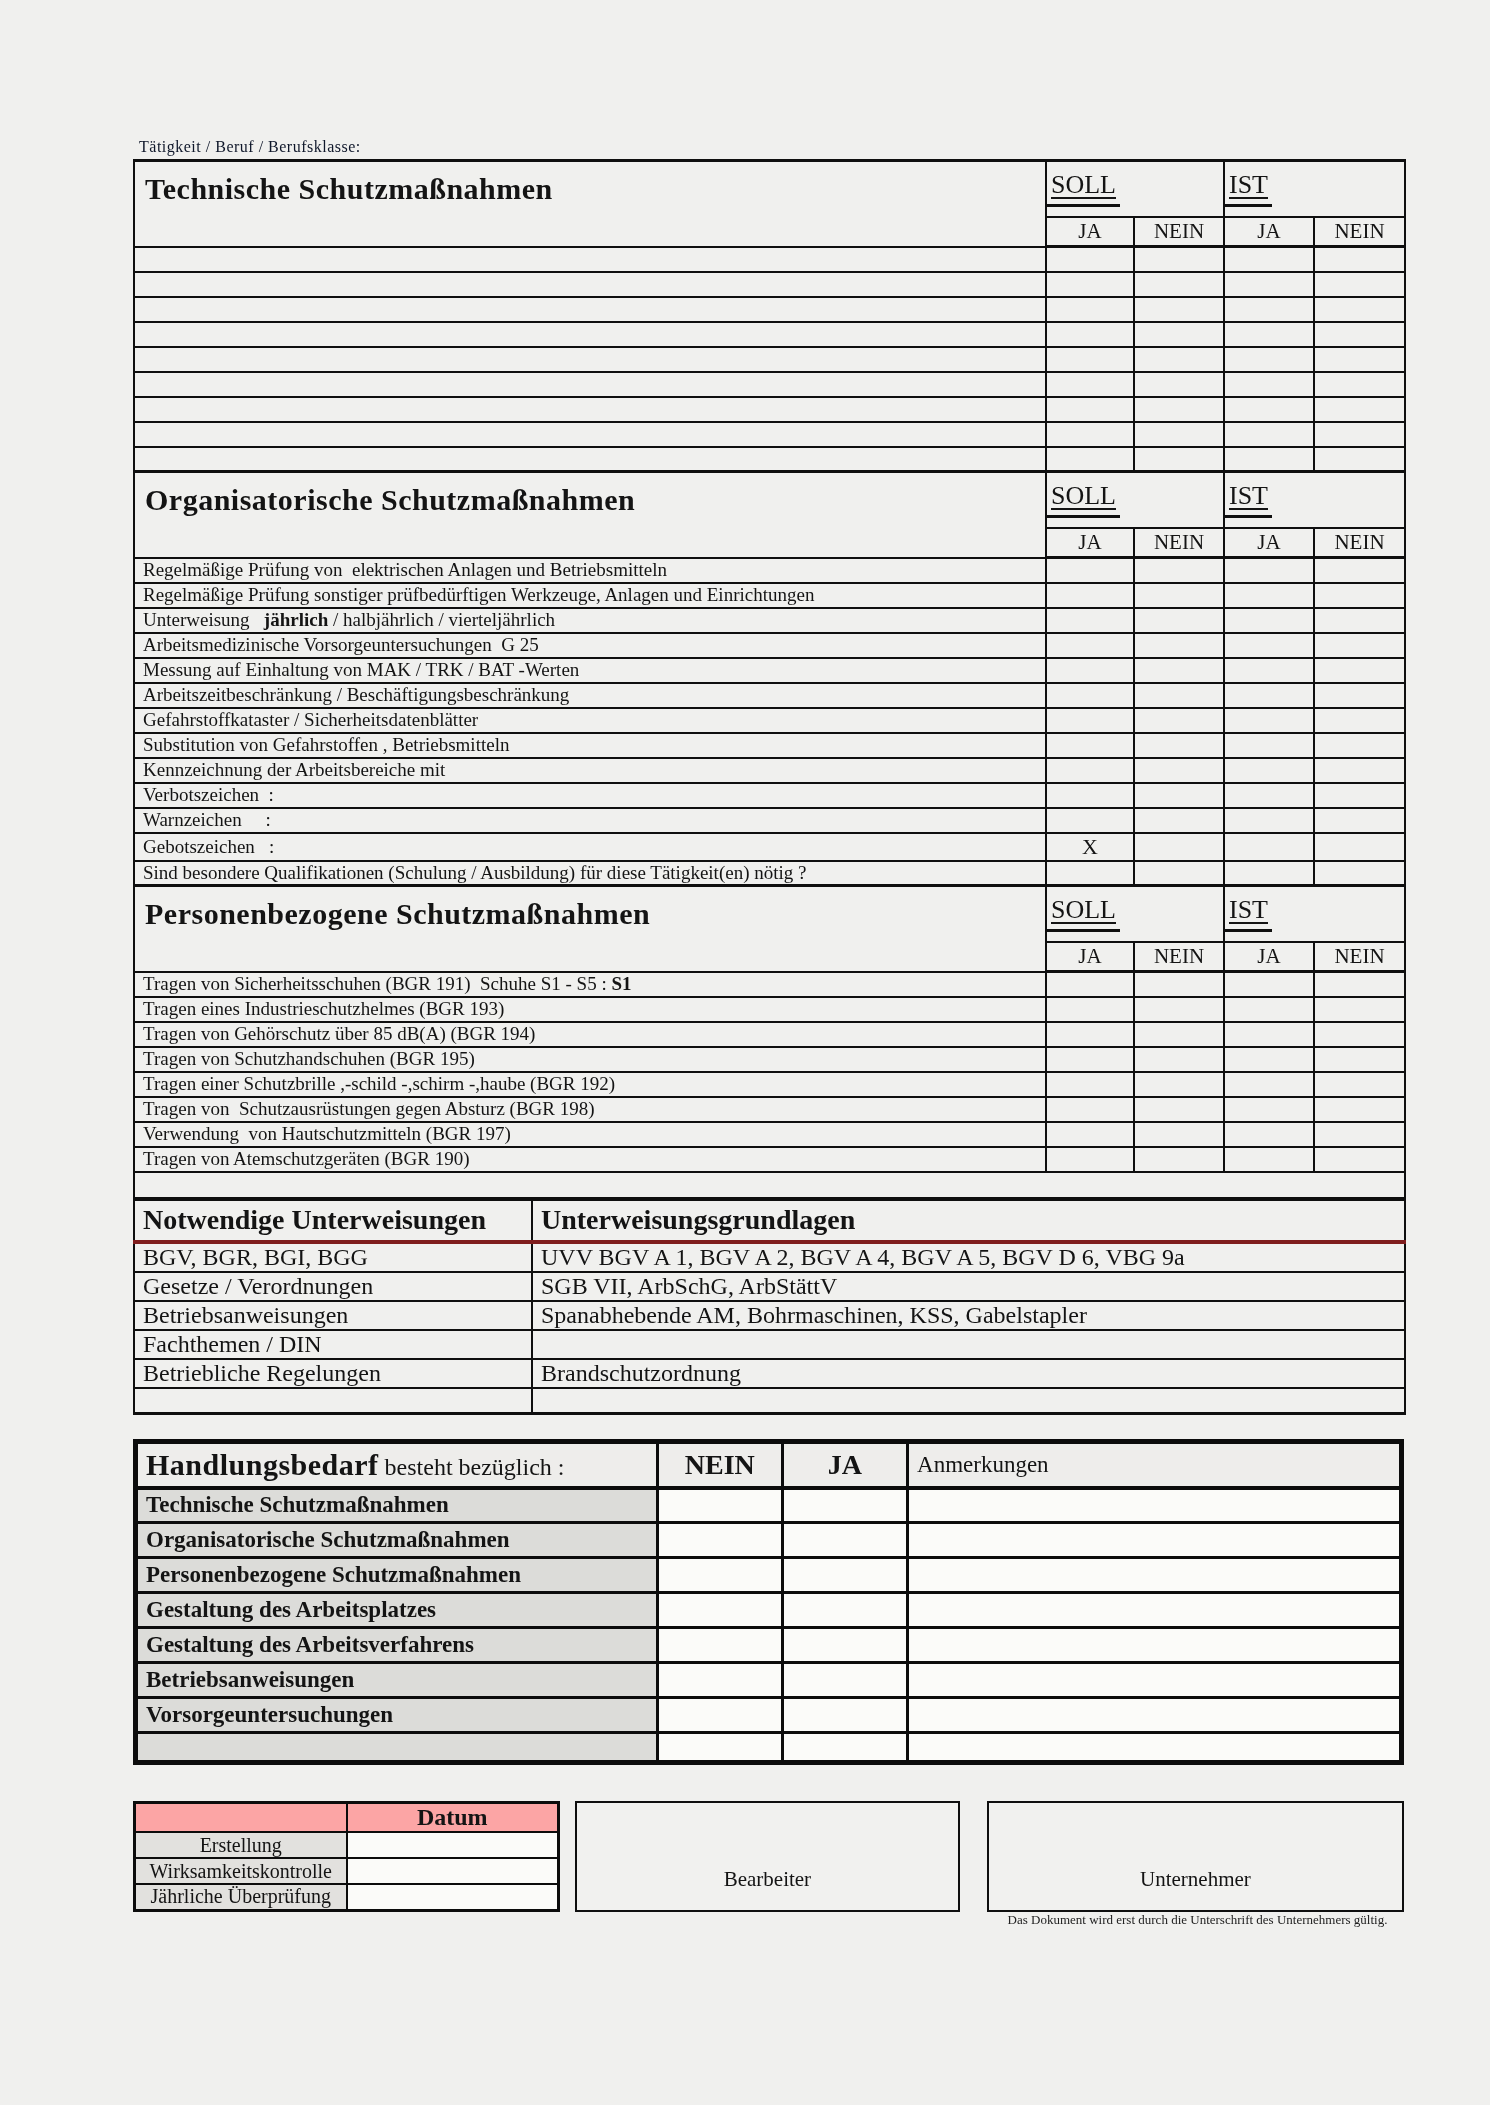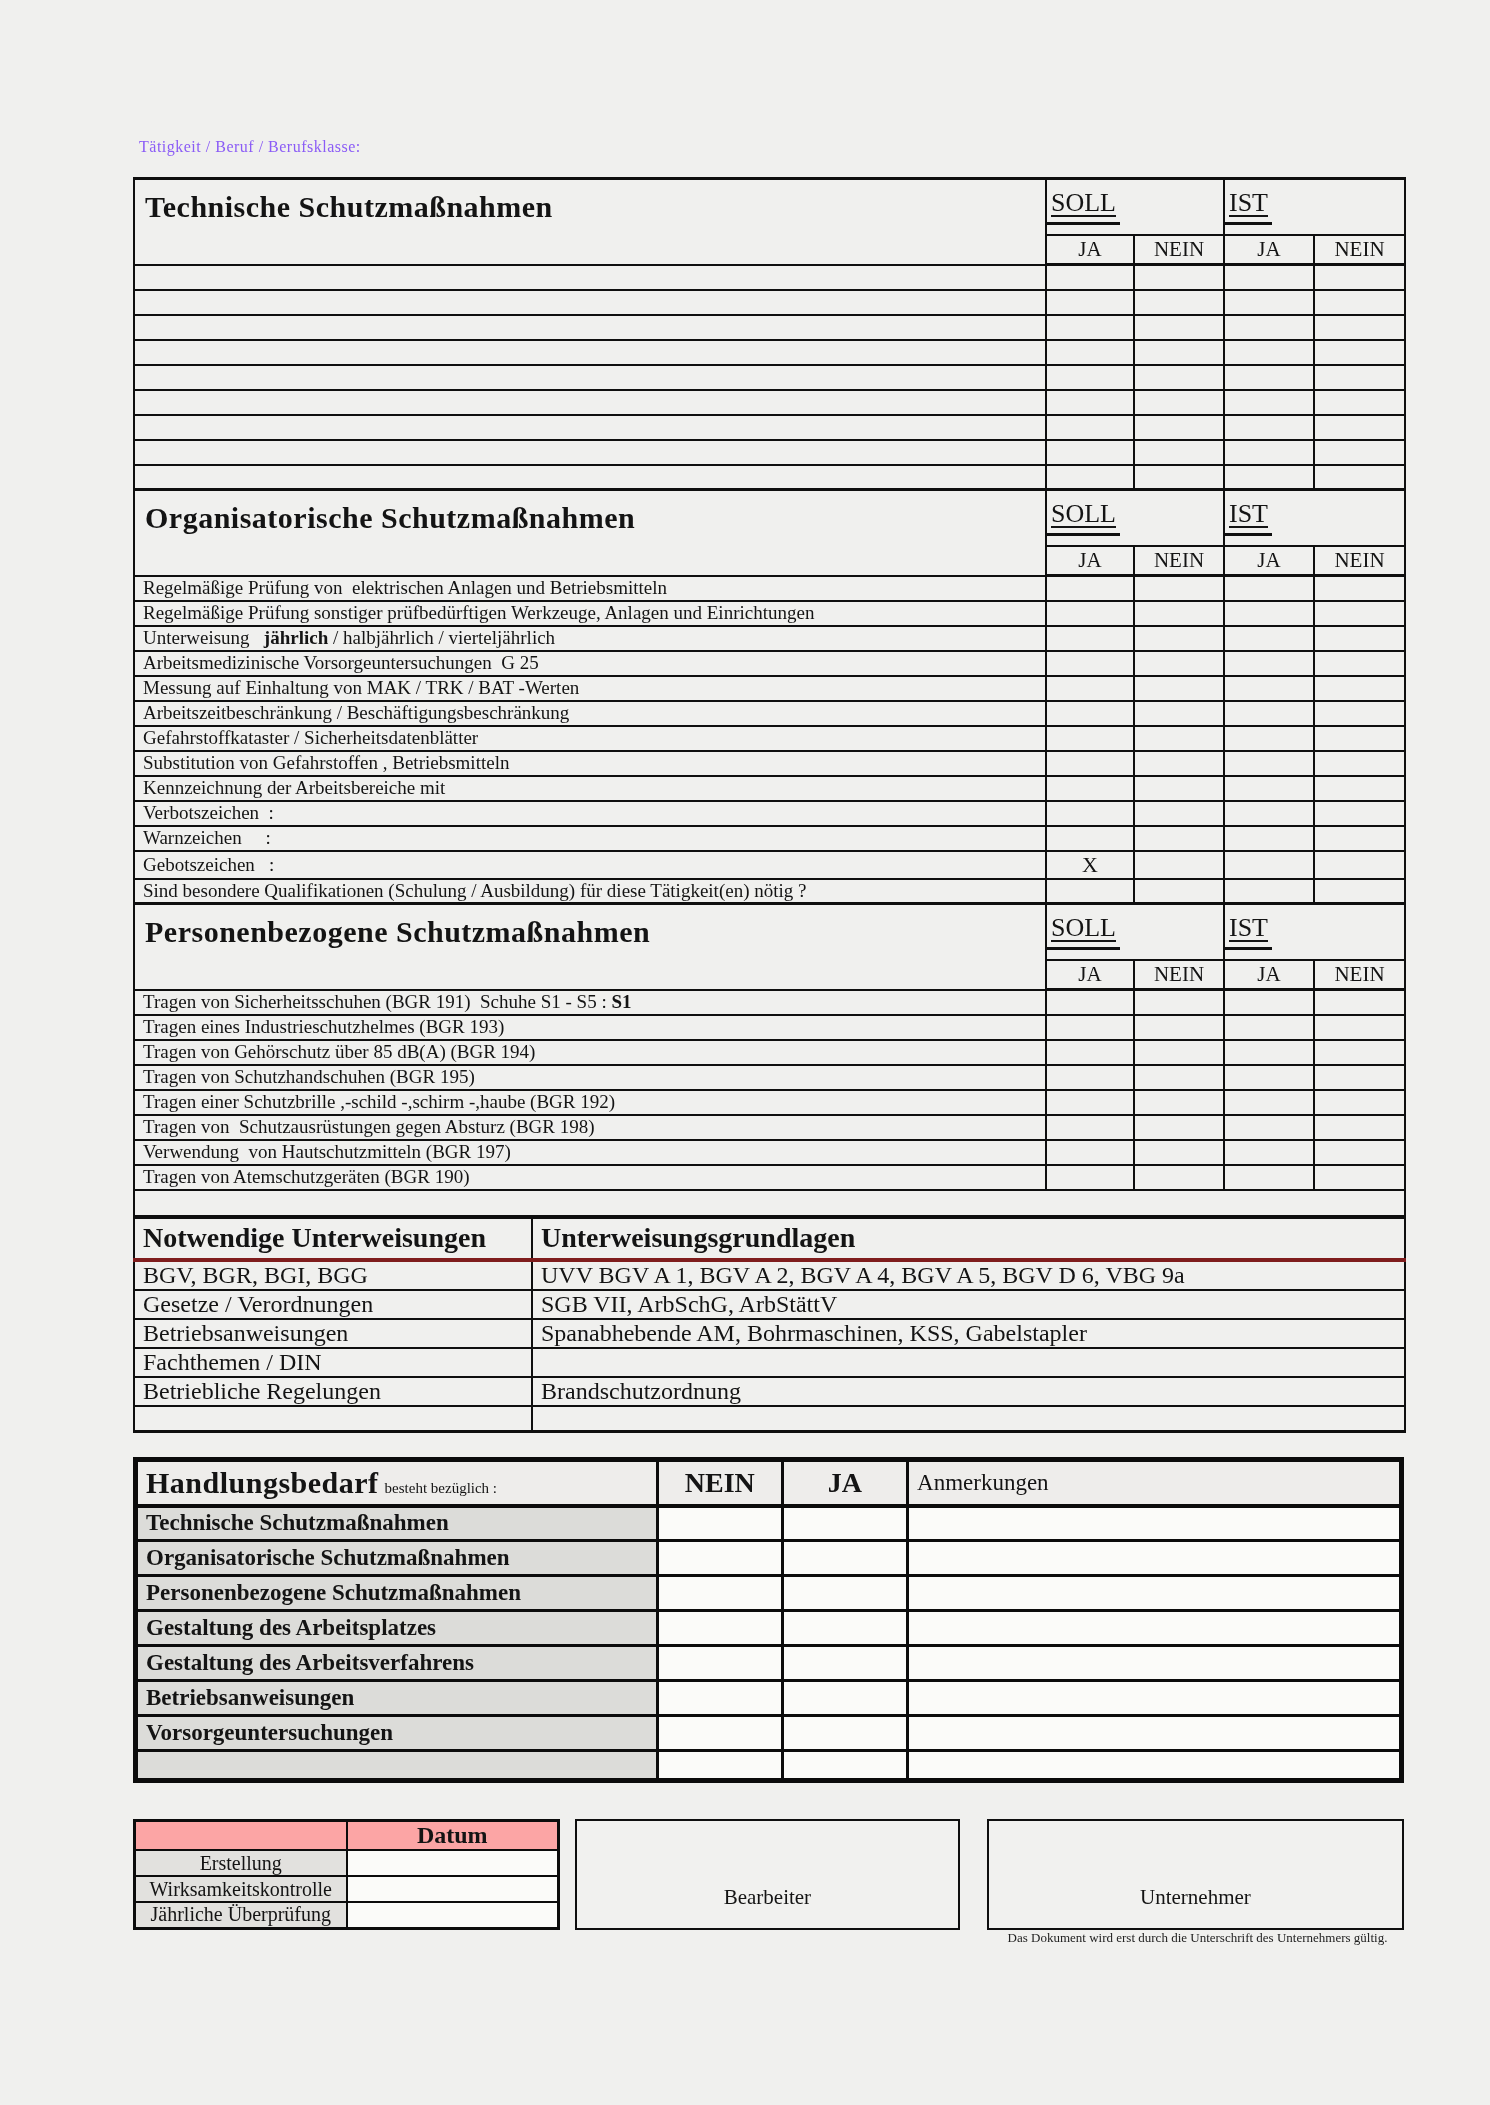--- a/index.html
+++ b/index.html
@@ -4,21 +4,21 @@
 <style>
   html,body { margin:0; padding:0; background:#d8d8d6; }
   .page {
     position:relative; width:1490px; height:2105px; margin:0 auto;
     background:#f0f0ee; color:#141414;
     font-family:"Liberation Serif", serif;
     overflow:hidden;
   }
   .content { position:absolute; left:133px; top:138px; width:1271px; }
 
-  .activity-label { font-size:16px; color:#8b5cf6; margin:0 0 21px 6px; letter-spacing:0.5px; }
+  .activity-label { font-size:16px; color:#0f172a; margin:0 0 3px 6px; letter-spacing:0.5px; }
 
   table { border-collapse:collapse; table-layout:fixed; }
   td { padding:0; vertical-align:middle; }
 
   
   table.main { width:1271px; border:2px solid #0f0f0f; }
   table.main td { border:2px solid #0f0f0f; }
   tr.sech { height:56px; }
   tr.sech td { border-top:3px solid #0f0f0f; }
   td.sec-title { font-size:30px; font-weight:bold; text-align:left;
@@ -43,21 +43,21 @@
   tr.urow { height:26px; }
   tr.urow td { font-size:24px; padding-left:8px; white-space:pre; }
 
   
   table.hb { width:1271px; margin-top:24px; border:5px solid #0c0c0c; }
   table.hb td { border:3px solid #0c0c0c; }
   tr.hbhead { height:46px; }
   tr.hbhead td { border-bottom:4px solid #0c0c0c; background:#eeedeb; }
   td.hb-title-cell { padding-left:8px; white-space:nowrap; }
   .hb-title { font-size:30px; font-weight:bold; letter-spacing:0.5px; }
-  .hb-sub { font-size:15px; margin-left:6px; }
+  .hb-sub { font-size:24px; margin-left:6px; }
   td.hb-col { text-align:center; font-size:28px; font-weight:bold; background:#f6f6f4; }
   td.hb-anm { font-size:23px; padding-left:8px; background:#f6f6f4; }
   tr.hbrow { height:35px; }
   td.hb-label { background:#dcdcd9; font-size:23px; font-weight:bold; padding-left:8px; }
   td.hb-val { background:#fbfbf9; }
   tr.hbrow-empty { height:30px; }
 
   
   .footer { display:flex; align-items:stretch; margin-top:36px; }
   table.datum { width:424px; border:3px solid #0c0c0c; }

